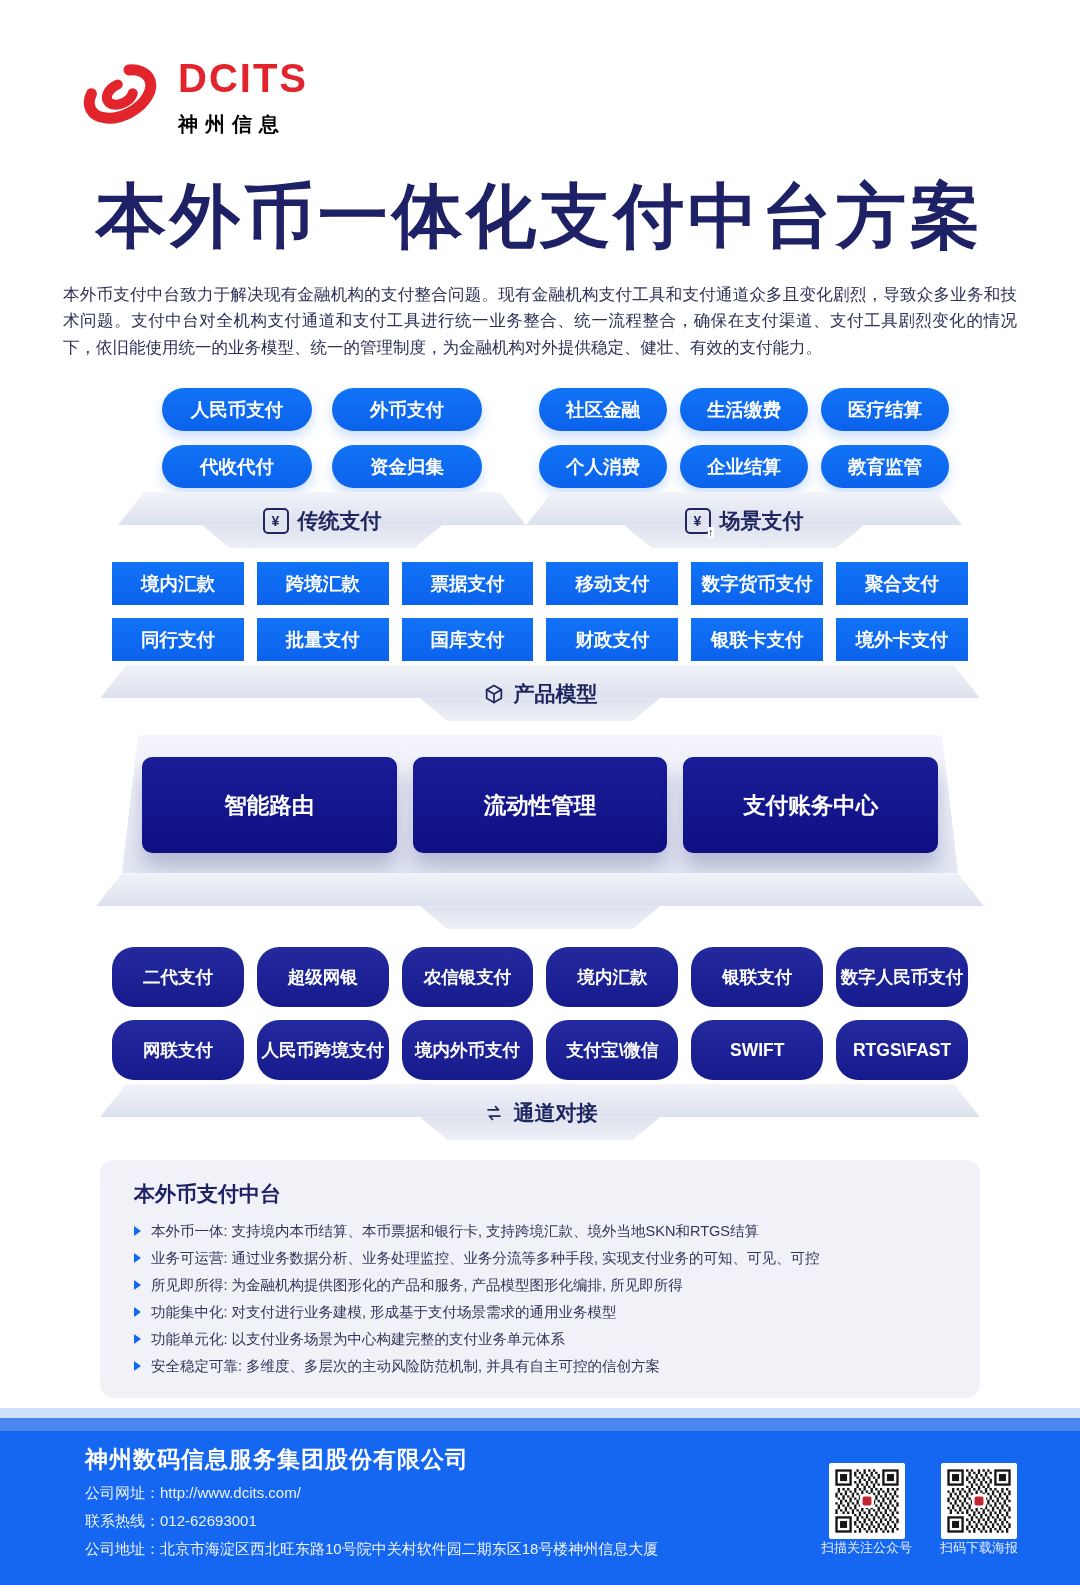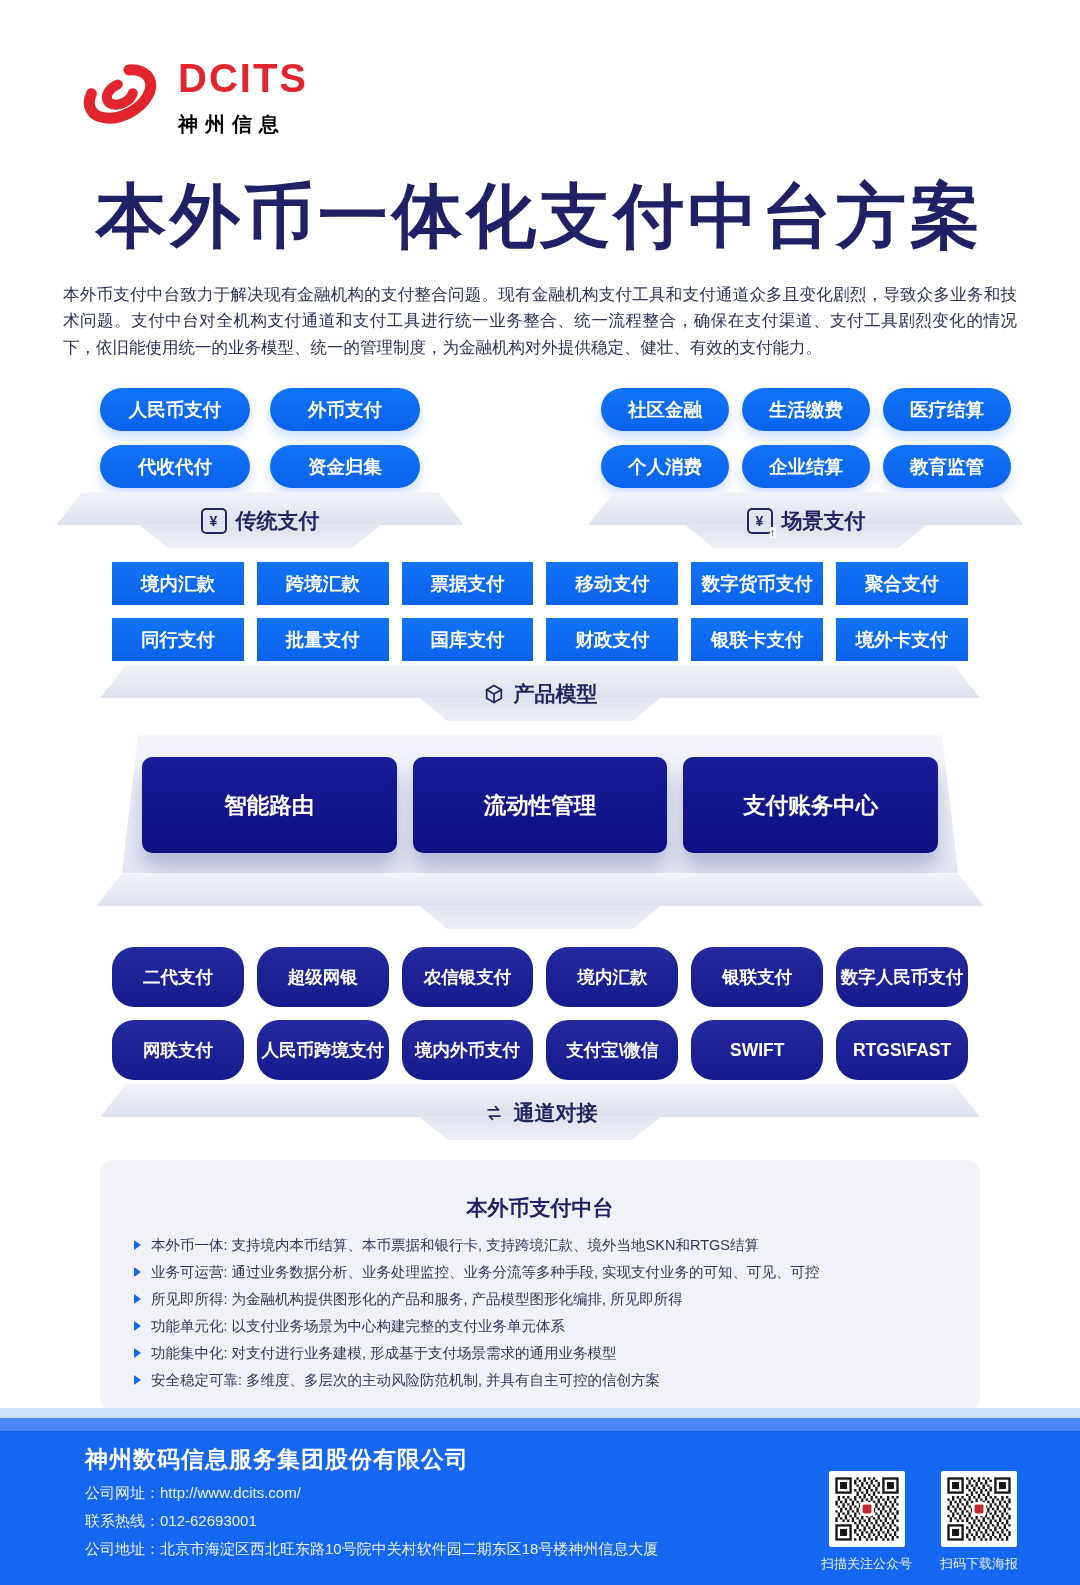--- a/index.html
+++ b/index.html
@@ -12,21 +12,21 @@
   .logo-text .brand-cn{font-size:20px;font-weight:700;color:#000000;letter-spacing:7px;margin-top:16px;line-height:1;}
 
   
   .main-title{margin-top:44px;text-align:center;font-size:70px;font-weight:900;color:#1e2166;letter-spacing:4px;line-height:1.1;}
   .intro{margin:26px 63px 0;font-size:16.5px;line-height:1.6;color:#2c3054;text-align:justify;}
 
   
   .pill{display:flex;align-items:center;justify-content:center;height:43px;border-radius:22px;
         background:linear-gradient(180deg,#1173f6,#0b62ec);color:#fff;font-size:19px;font-weight:700;
         box-shadow:0 6px 12px rgba(13,99,236,.22);}
-  .groups{display:flex;justify-content:space-between;padding:0 56px;margin-top:28px;}
+  .groups{display:flex;justify-content:space-between;padding:0 118px;margin-top:28px;}
   .group{display:flex;flex-direction:column;}
   .group-trad{width:408px;}
   .group-scen{width:436px;}
   .grid-trad{display:grid;grid-template-columns:repeat(2,150px);gap:14px 20px;justify-content:center;}
   .grid-scen{display:grid;grid-template-columns:repeat(3,128px);gap:14px 13px;justify-content:center;}
   .grid-scen .pill,.grid-trad .pill{font-size:18.5px;}
 
   
   .pedestal{position:relative;height:58px;margin-top:4px;}
   .ped-bar{position:absolute;left:0;right:0;top:0;height:33px;
@@ -58,34 +58,34 @@
             background:linear-gradient(180deg,#191c97,#0e1082);color:#fff;font-size:22.5px;font-weight:800;
             box-shadow:0 14px 20px rgba(84,92,150,.35);}
   .ped-mgmt{margin:0 96px;}
 
   
   .grid6-dark{display:grid;grid-template-columns:repeat(6,1fr);gap:13px 13px;margin-top:16px;}
   .pill-dark{display:flex;align-items:center;justify-content:center;height:60px;border-radius:22px;
              background:linear-gradient(180deg,#232a9e,#161a8d);color:#fff;font-size:17.5px;font-weight:700;}
 
   
-  .infobox{margin:18px 100px 0;background:#f0f2f7;border-radius:14px;padding:34px 34px 18px;text-align:center;}
+  .infobox{margin:18px 100px 0;background:#f0f2f7;border-radius:14px;padding:20px 34px 18px;}
   .infobox-title{font-size:21px;font-weight:800;color:#1e2166;margin-bottom:10px;}
   .bullet{display:flex;align-items:flex-start;gap:10px;line-height:27px;font-size:14.5px;color:#33365a;}
   .tri{width:0;height:0;border-left:7px solid #1268f0;border-top:5px solid transparent;border-bottom:5px solid transparent;
        margin-top:8px;flex:none;border-radius:1px;}
 
   
   .footer{position:absolute;left:0;right:0;bottom:0;height:177px;}
   .band-light{height:10px;background:#cde2f9;}
   .band-mid{height:13px;background:#4b87f0;}
   .footer-main{position:relative;height:159px;background:#1566f0;padding:13px 0 0 85px;box-sizing:border-box;color:#fff;}
   .f-company{font-size:23px;font-weight:800;letter-spacing:1px;}
   .f-row{margin-top:9px;font-size:15px;color:rgba(255,255,255,.92);}
-  .qr-wrap{position:absolute;top:40px;display:flex;flex-direction:column;align-items:center;gap:8px;}
+  .qr-wrap{position:absolute;top:32px;display:flex;flex-direction:column;align-items:center;gap:0;}
   .qr1{right:168px;} .qr2{right:62px;}
   .qr-box{width:76px;height:76px;background:#fff;border-radius:2px;display:flex;align-items:center;justify-content:center;}
   .qr-caption{font-size:13px;color:rgba(255,255,255,.9);white-space:nowrap;}
   svg.lbl{stroke:#20265f;fill:none;stroke-width:1.9;stroke-linecap:round;stroke-linejoin:round;}
 </style>
 </head>
 <body>
 
 <div class="page">
 
@@ -226,25 +226,25 @@
         <div class="bullet">
         <span class="tri"></span>
         <span class="btxt">业务可运营: 通过业务数据分析、业务处理监控、业务分流等多种手段, 实现支付业务的可知、可见、可控</span>
       </div>
         <div class="bullet">
         <span class="tri"></span>
         <span class="btxt">所见即所得: 为金融机构提供图形化的产品和服务, 产品模型图形化编排, 所见即所得</span>
       </div>
         <div class="bullet">
         <span class="tri"></span>
+        <span class="btxt">功能集中化: 对支付进行业务建模, 形成基于支付场景需求的通用业务模型</span>
+      </div>
+        <div class="bullet">
+        <span class="tri"></span>
         <span class="btxt">功能单元化: 以支付业务场景为中心构建完整的支付业务单元体系</span>
-      </div>
-        <div class="bullet">
-        <span class="tri"></span>
-        <span class="btxt">功能集中化: 对支付进行业务建模, 形成基于支付场景需求的通用业务模型</span>
       </div>
         <div class="bullet">
         <span class="tri"></span>
         <span class="btxt">安全稳定可靠: 多维度、多层次的主动风险防范机制, 并具有自主可控的信创方案</span>
       </div>
       </div>
   </div>
 
   <div class="footer">
     <div class="band-light"></div>

